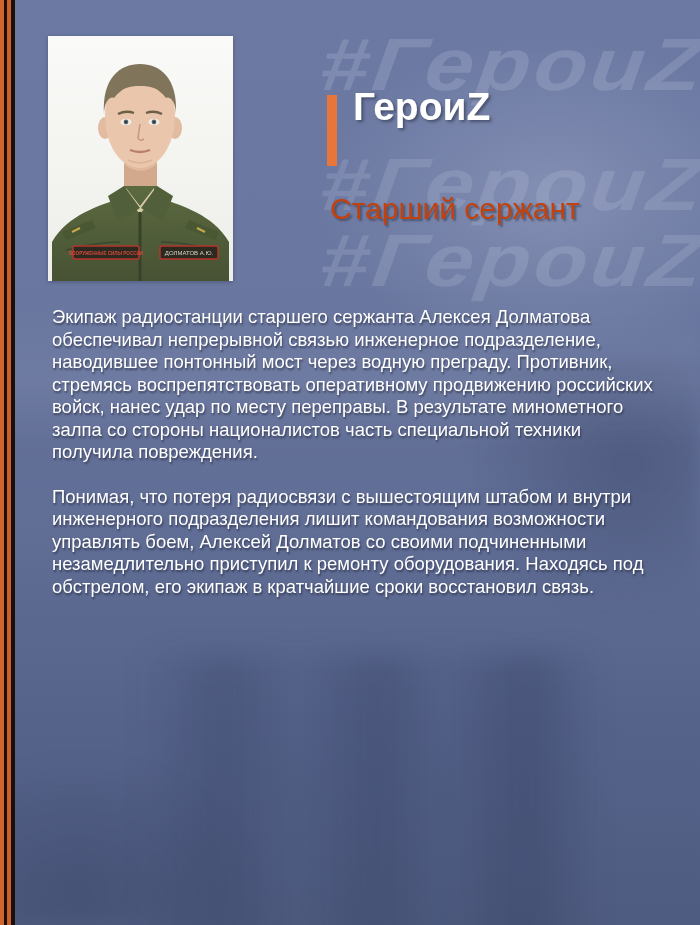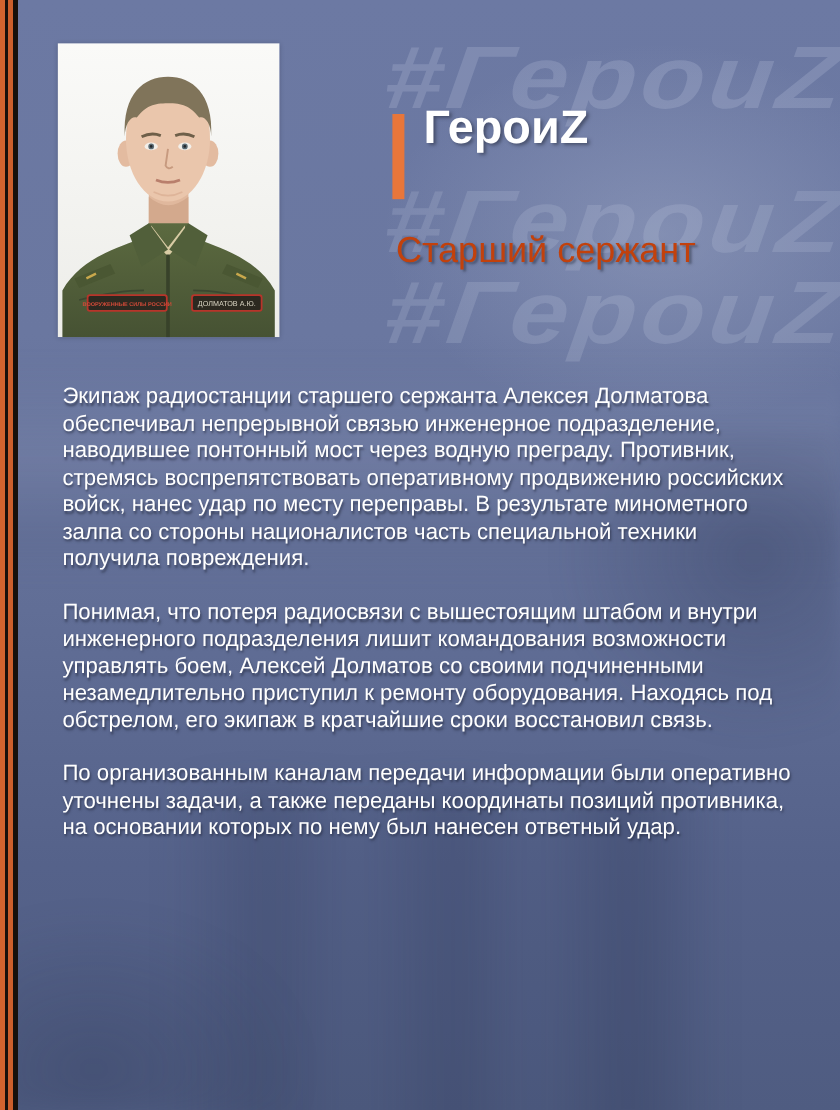--- a/index.html
+++ b/index.html
@@ -77,21 +77,21 @@
     position:absolute;left:330px;top:192px;z-index:11;
     font-size:30px;font-weight:400;color:#c2410c;
     text-shadow:2px 2px 2px rgba(38,44,62,0.5);
   }
   
   .body-text{
     position:absolute;left:52px;top:306px;width:612px;z-index:11;
     color:#FFFFFF;font-size:18.5px;line-height:22.5px;
     text-shadow:1px 2px 2px rgba(28,33,52,0.6);
   }
-  .body-text p{margin:13px 0 22px 0;}
+  .body-text p{margin:0 0 22px 0;}
 </style>
 </head>
 <body>
 
 <div class="ghost ghost-glow"></div>
 <div class="ghost ghost-band"></div>
 <div class="ghost ghost-dark1"></div>
 <div class="ghost ghost-dark2"></div>
 <div class="ghost ghost-dark3"></div>
 
@@ -171,14 +171,13 @@
 
 <div class="accent-bar"></div>
 <div class="name">
   <div>ГероиZ</div>
 </div>
 <div class="rank">Старший сержант</div>
 
 <div class="body-text">
   <p>Экипаж радиостанции старшего сержанта Алексея Долматова обеспечивал непрерывной связью инженерное подразделение, наводившее понтонный мост через водную преграду. Противник, стремясь воспрепятствовать оперативному продвижению российских войск, нанес удар по месту переправы. В результате минометного залпа со стороны националистов часть специальной техники получила повреждения.</p>
   <p>Понимая, что потеря радиосвязи с вышестоящим штабом и внутри инженерного подразделения лишит командования возможности управлять боем, Алексей Долматов со своими подчиненными незамедлительно приступил к ремонту оборудования. Находясь под обстрелом, его экипаж в кратчайшие сроки восстановил связь.</p>
-  <p>По организованным каналам передачи информации были оперативно уточнены задачи, а также переданы координаты позиций противника, на основании которых по нему был нанесен ответный удар.</p>
 </div>
 
 </body></html>

